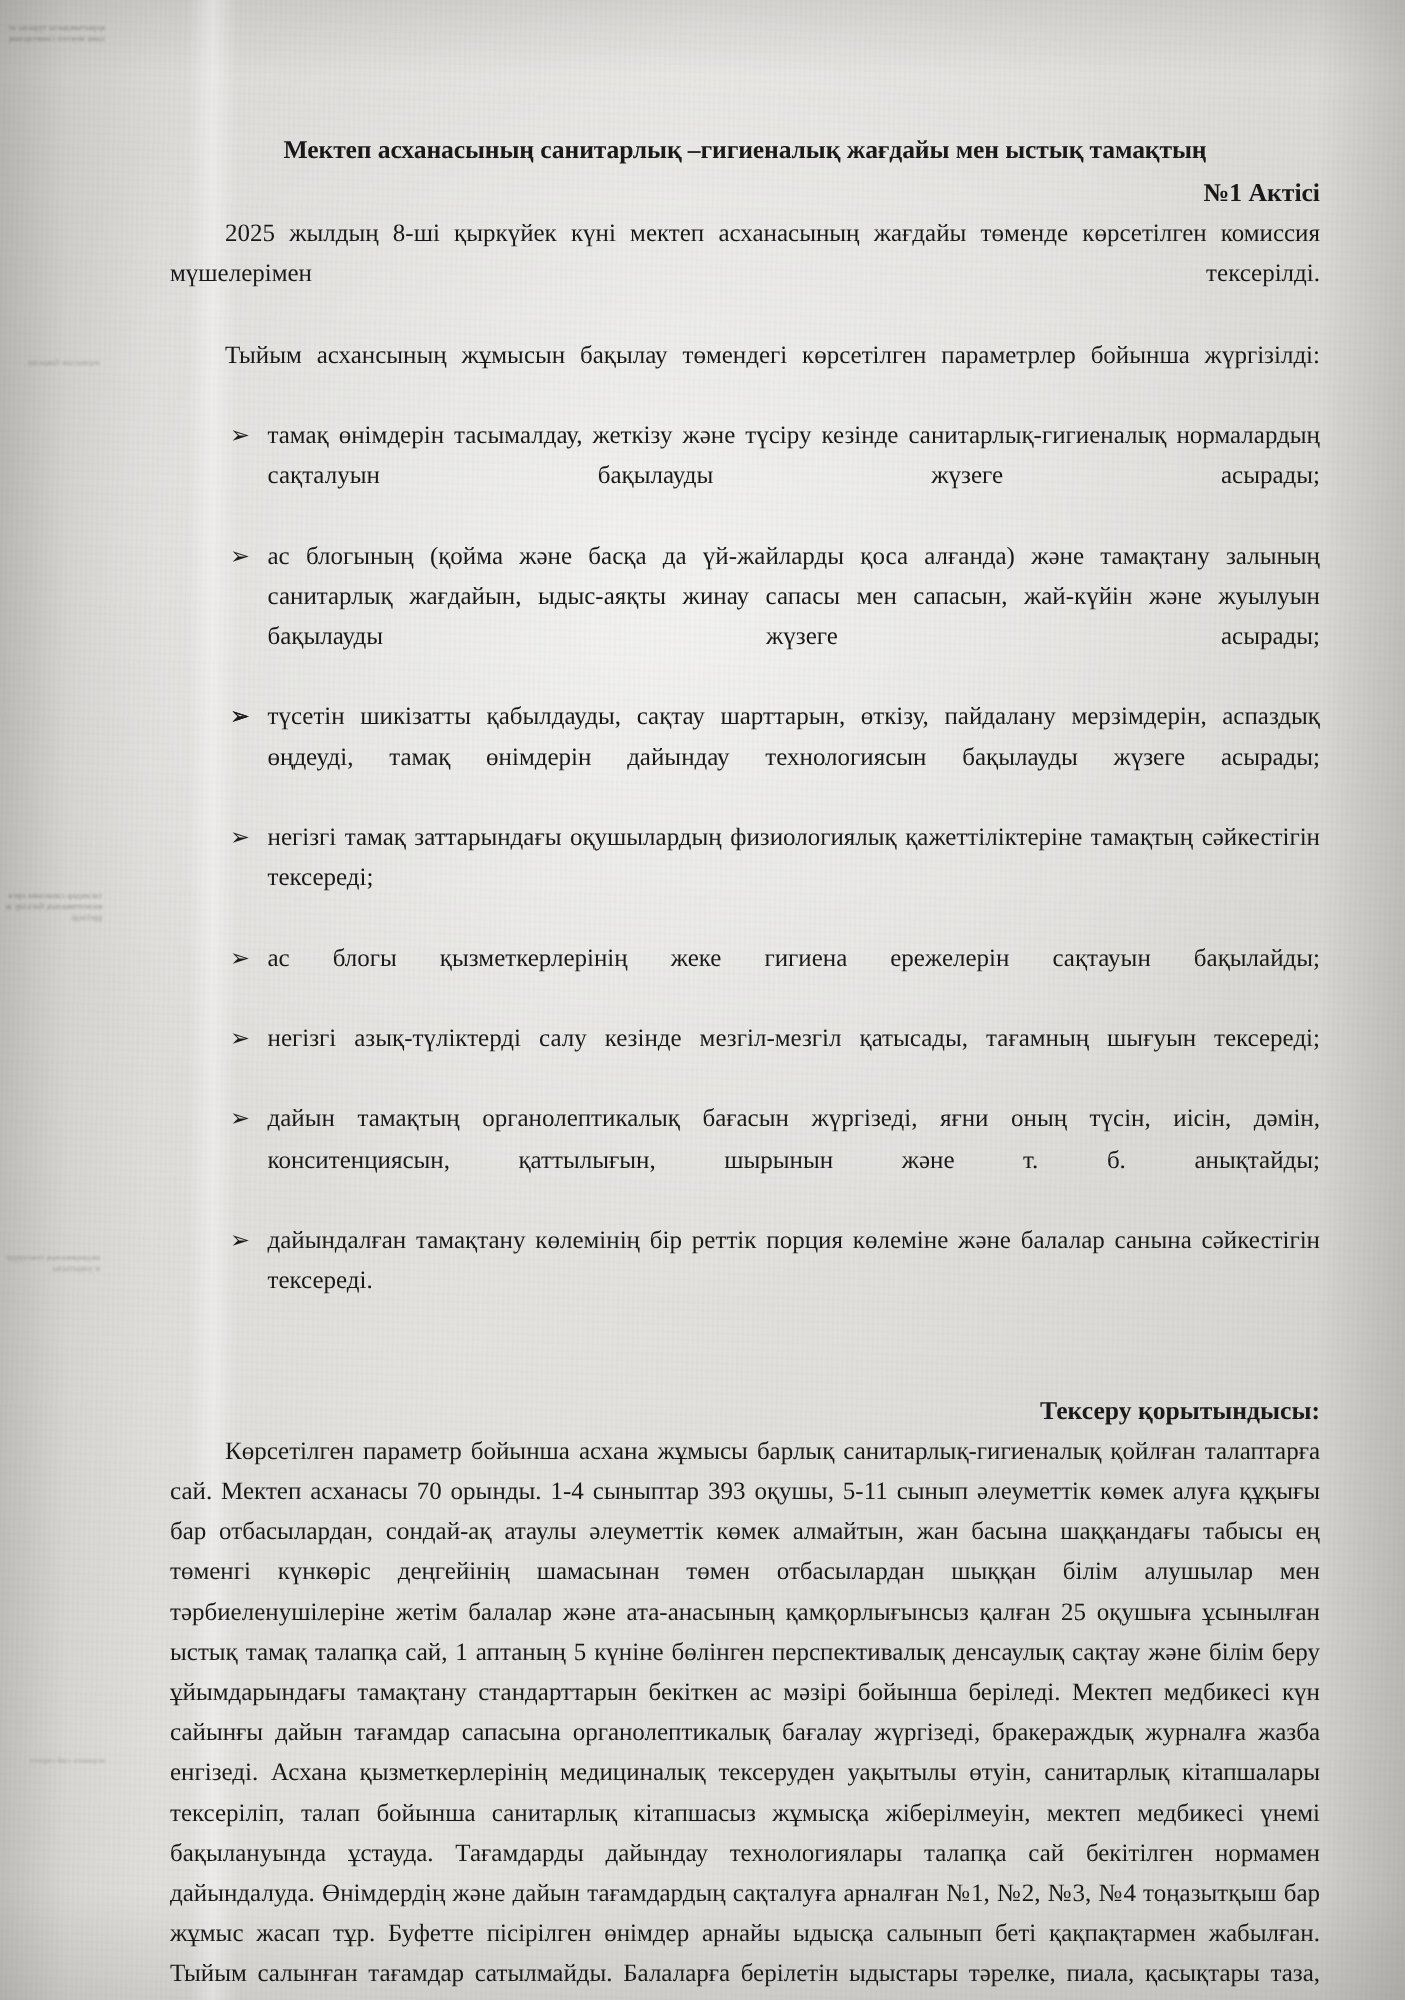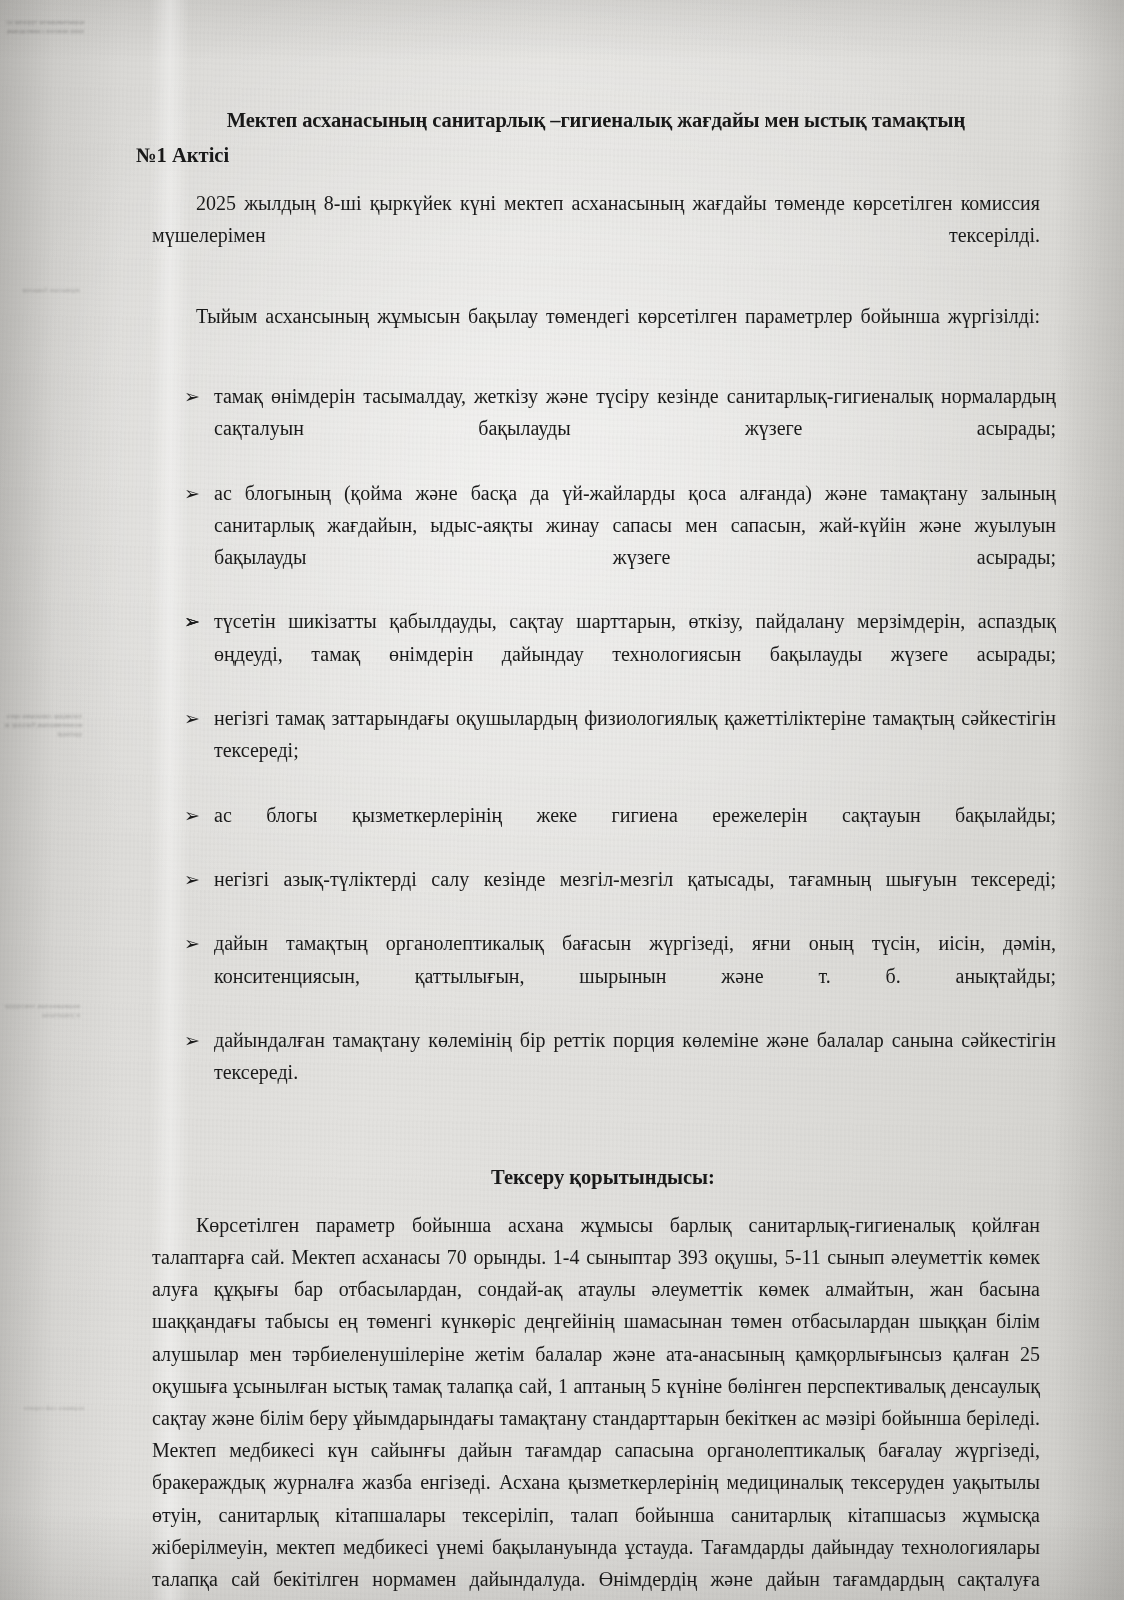--- a/index.html
+++ b/index.html
@@ -115,25 +115,25 @@
     font-family: Liberation Serif, serif;
   }
   .doc-title .title-line-2 {
     display: block;
   }
   .doc-subtitle {
     margin: 2px 0 0 0;
     font-size: 20.5px;
     font-weight: bold;
     line-height: 32px;
-    text-align: left;
+    text-align: right;
   }
 
   p.body-par {
-    margin: 16px;
+    margin: 0;
     font-size: 20px;
     line-height: 32.2px;
     text-align: justify;
     text-justify: inter-word;
     text-indent: 44px;
     hyphens: none;
   }
   p.body-par.tight { text-indent: 44px; }
 
   
@@ -169,21 +169,21 @@
   }
 
   .section-gap { height: 40px; }
 
   h2.section-head {
     margin: 0 0 0 0;
     font-size: 20.5px;
     font-weight: bold;
     line-height: 32px;
     text-indent: 14px;
-    text-align: center;
+    text-align: right;
   }
 
   .concl-body {
     margin-top: 2px;
   }
 
   
   .soft-blur {
     filter: blur(0.18px);
   }

